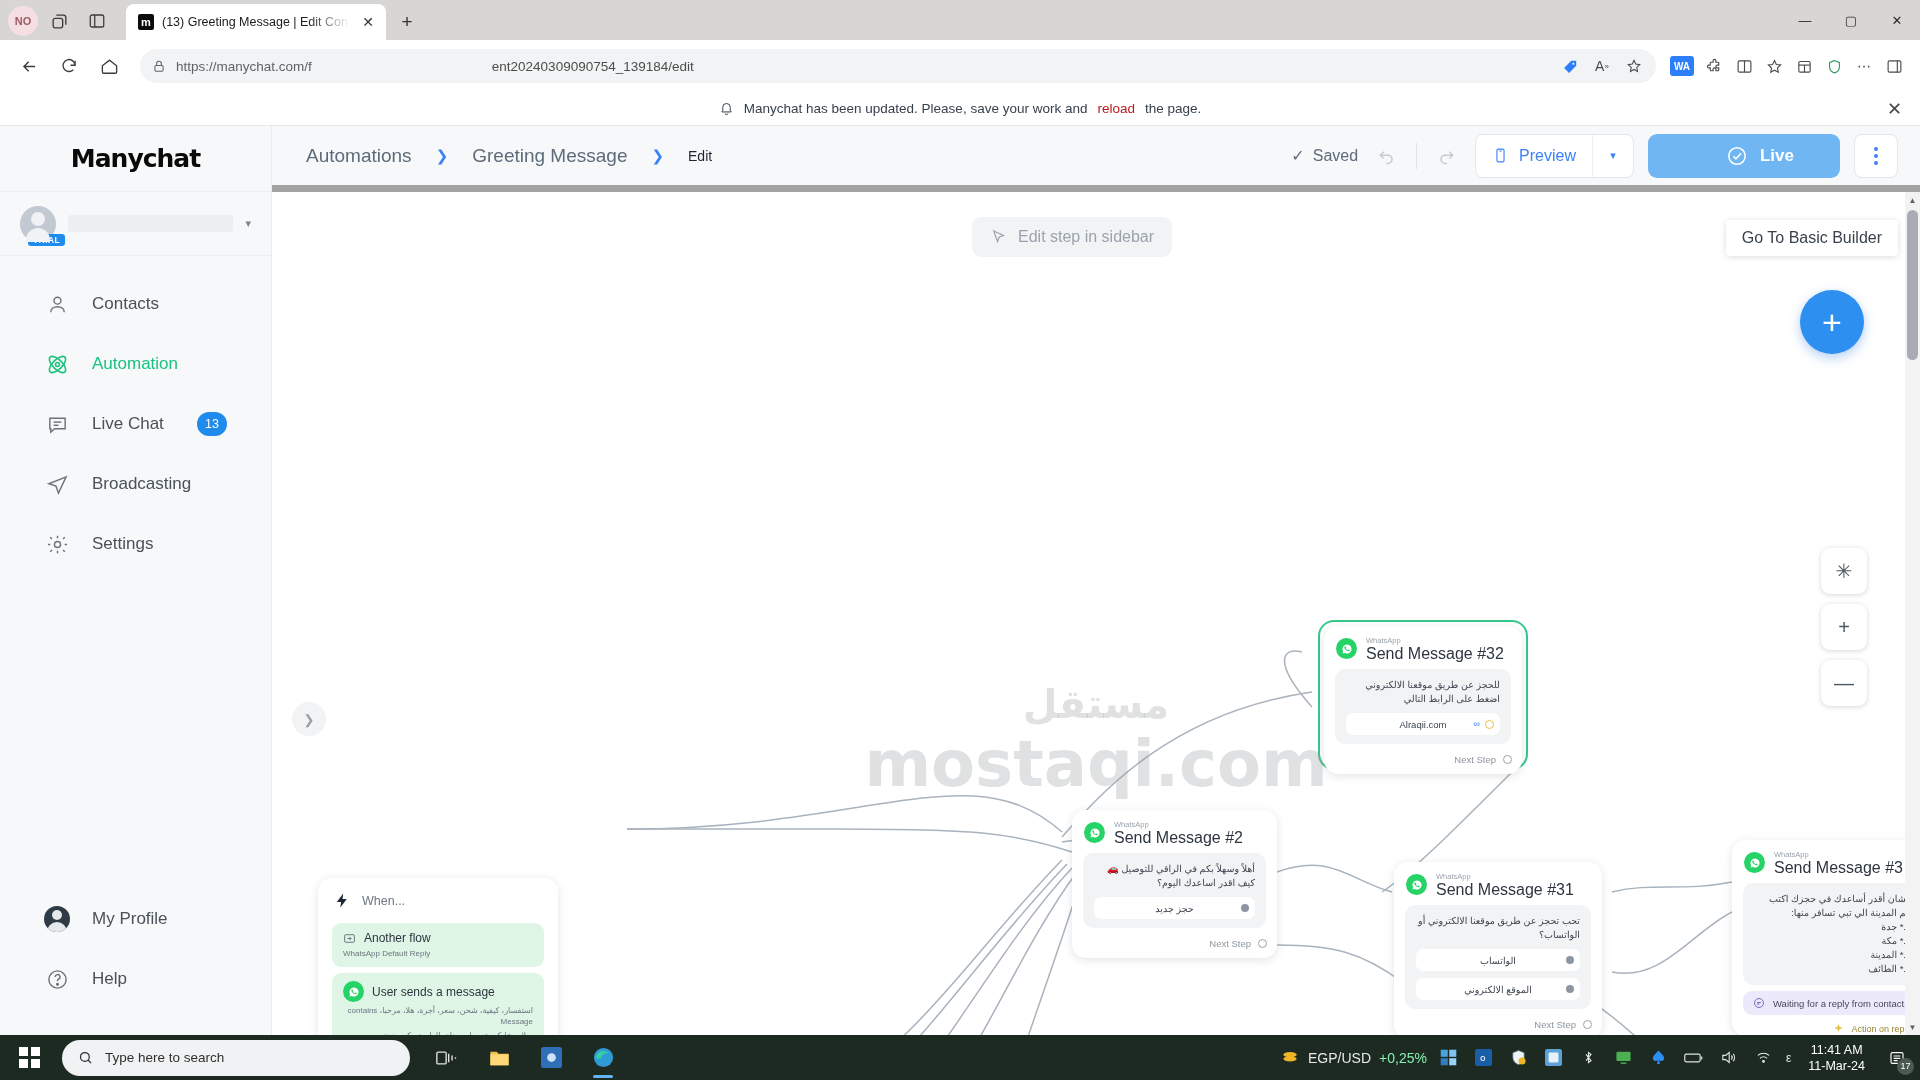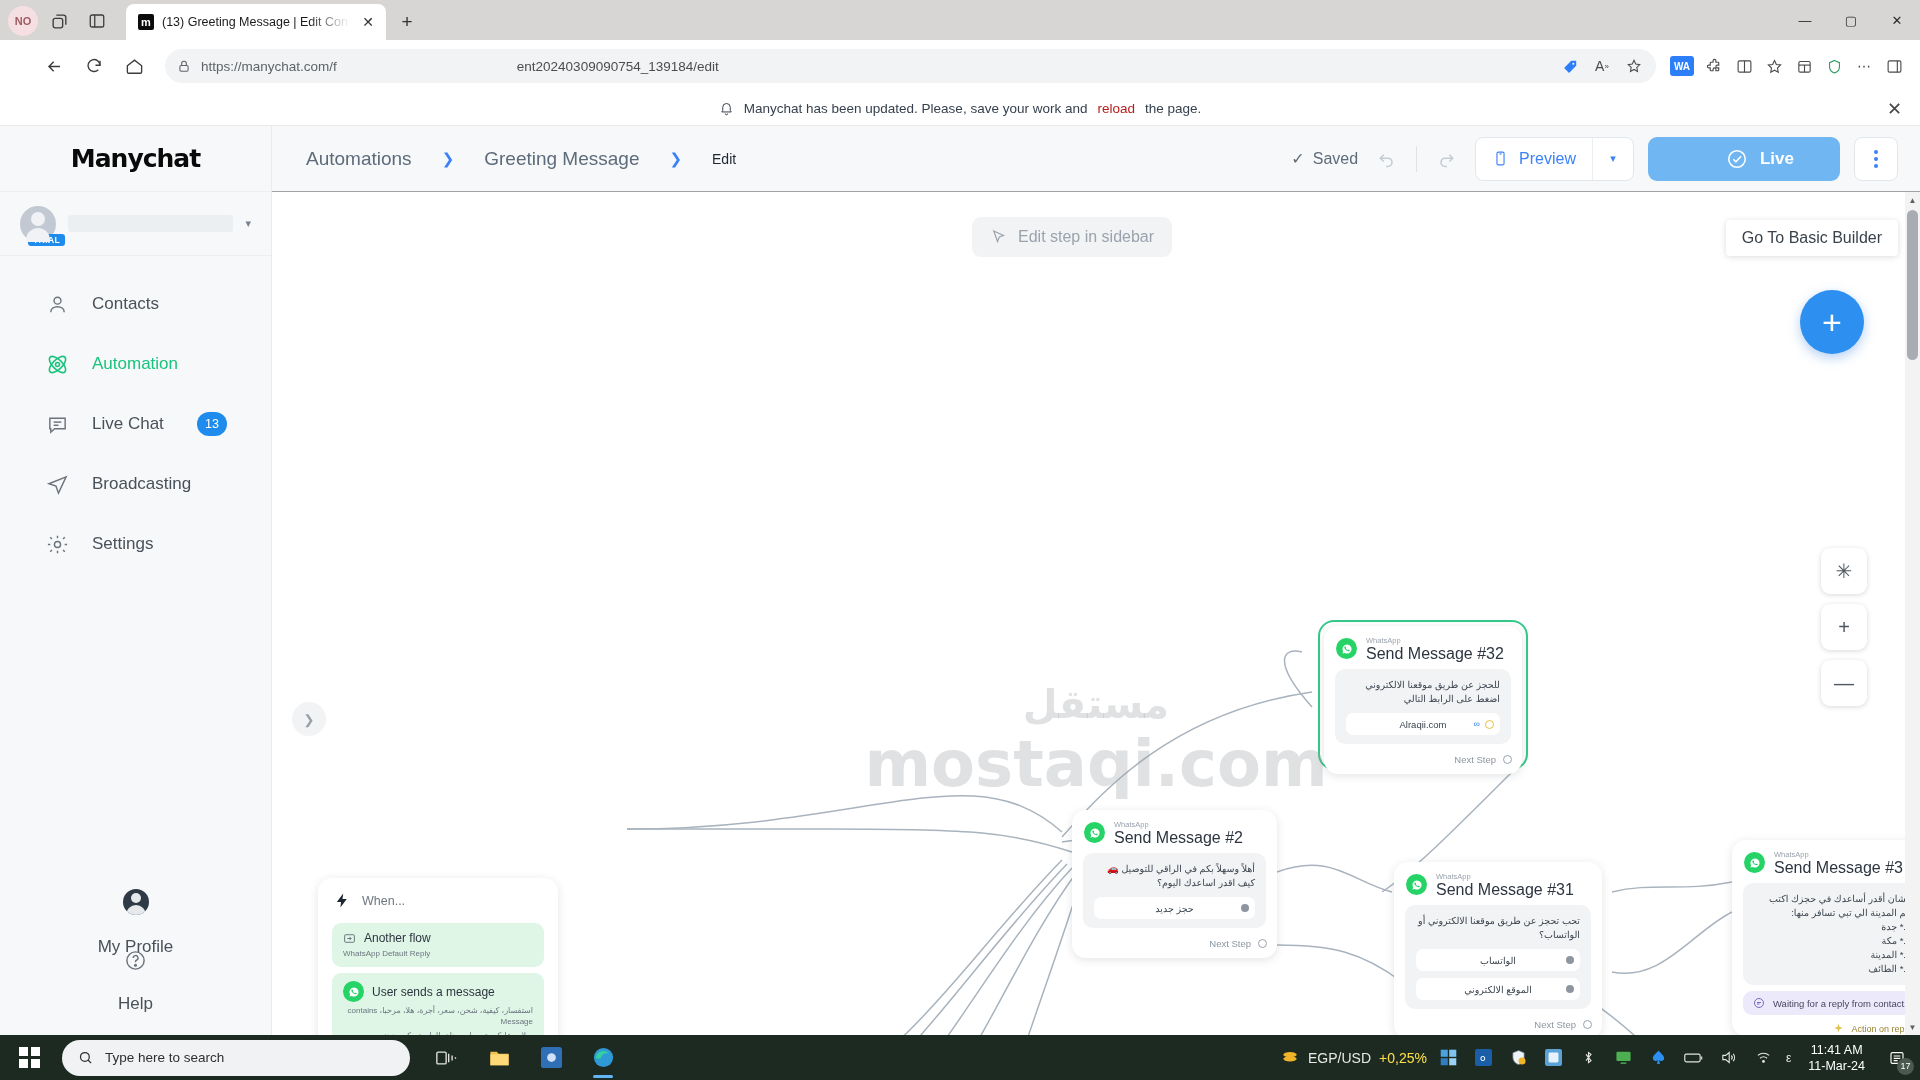--- a/index.html
+++ b/index.html
@@ -16,21 +16,21 @@
      display:flex; align-items:center; gap:8px; padding:0 8px 0 12px; margin-left:4px; }
   .tab-fav { width:16px; height:16px; background:#0b0b0b; color:#fff; font-weight:bold; font-size:11px;
      display:flex;align-items:center;justify-content:center; border-radius:2px;}
   .tab-title { flex:1; font-size:12.5px; color:#1b1b1b; white-space:nowrap; overflow:hidden;
      -webkit-mask-image:linear-gradient(90deg,#000 78%,transparent); mask-image:linear-gradient(90deg,#000 78%,transparent); }
   .tab-close { width:20px;height:20px;display:flex;align-items:center;justify-content:center;font-size:14px;color:#333;}
   .newtab { width:30px;height:30px;display:flex;align-items:center;justify-content:center;font-size:19px;color:#333;margin-left:6px;margin-bottom:3px;}
   .win-btns { position:absolute; right:0; top:0; height:40px; display:flex; }
   .win-btn { width:46px;height:40px;display:flex;align-items:center;justify-content:center;font-size:13px;color:#2b2b2b;}
 
-  .browser-toolbar { height:52px; background:#fff; display:flex; align-items:center; padding:0 12px; gap:6px;margin-left:25px; }
+  .browser-toolbar { height:52px; background:#fff; display:flex; align-items:center; padding:0 12px; gap:6px; }
   .nav-btn { width:34px;height:34px;display:flex;align-items:center;justify-content:center;color:#3c3c3c;font-size:16px;border-radius:4px;}
   .omnibox { flex:1; height:34px; background:#f1f3f4; border-radius:17px; display:flex; align-items:center;
      padding:0 12px; gap:10px; margin:0 8px; position:relative; overflow:hidden;}
   .omni-url { font-size:13.5px; color:#5f6368; white-space:nowrap; }
   .omni-url .u2 { margin-left:180px; color:#4d4d4d;}
   .omni-right { display:flex; align-items:center; gap:4px; position:absolute; right:8px; }
   .oi { width:28px;height:28px;display:flex;align-items:center;justify-content:center;color:#4b4b4b;font-size:14px;}
   .wa-badge{ width:24px;height:20px;background:#2d7ff9;color:#fff;font-size:10px;font-weight:bold;border-radius:3px;
      display:flex;align-items:center;justify-content:center;}
   .tb-right-icons { display:flex; align-items:center; gap:2px; }
@@ -55,29 +55,29 @@
      padding:1px 5px; border-radius:3px; letter-spacing:.4px;}
   .acct-name { flex:1; height:17px; background:#eceff2; border-radius:3px; }
   .acct-caret { color:#7a848f; font-size:11px; }
   .nav { padding-top:18px; flex:1; }
   .nav-item { height:60px; display:flex; align-items:center; gap:22px; padding:0 44px; color:#49515a; font-size:17px; cursor:pointer;}
   .nav-item.active { color:#19c37d; }
   .nav-ic { width:26px; display:flex; align-items:center; justify-content:center; }
   .badge { margin-left:auto; background:#1f8ced; color:#fff; font-size:12.5px; min-width:30px; height:24px;
      border-radius:12px; display:flex; align-items:center; justify-content:center; padding:0 8px;}
   .nav-bottom { padding-bottom:26px; }
-  .nav-bottom .nav-item{height:60px;flex-direction:column;}
+  .nav-bottom .nav-item{height:60px;}
   .ava-sm{width:26px;height:26px;border-radius:50%;background:#2e3a46;position:relative;overflow:hidden;}
   .ava-sm:before{content:"";position:absolute;left:8px;top:4px;width:10px;height:10px;border-radius:50%;background:#e6e9ec;}
   .ava-sm:after{content:"";position:absolute;left:3px;top:16px;width:20px;height:12px;border-radius:10px 10px 0 0;background:#e6e9ec;}
 
   
   .main { flex:1; position:relative; background:#fff; display:flex; flex-direction:column; }
-  .topbar { height:66px; background:#f7f8f9; border-bottom:1px solid #a3a3a3; display:flex; align-items:center;
-      padding:0 22px 0 34px; gap:30px; }
+  .topbar { height:66px; background:#f7f8f9; border-bottom:7px solid #a3a3a3; display:flex; align-items:center;
+      padding:0 22px 0 34px; gap:24px; }
   .crumb { font-size:19px; color:#5d6b7a; }
   .crumb.sep { color:#3b82f6; font-size:15px; }
   .crumb.cur { font-weight:normal; color:#1d2733; font-size:14px; }
   .top-right { margin-left:auto; display:flex; align-items:center; gap:14px; }
   .saved { display:flex; align-items:center; gap:8px; color:#5d6b7a; font-size:16px;}
   .undo,.redo{width:30px;height:30px;display:flex;align-items:center;justify-content:center;color:#c3cbd4;font-size:17px;}
   .vdiv{width:1px;height:26px;background:#dfe3e8;}
   .preview-grp{display:flex;background:#fff;border:1px solid #e3e7eb;border-radius:8px;height:44px;align-items:center;}
   .preview-btn{display:flex;align-items:center;gap:10px;padding:0 16px;color:#3b82f6;font-size:16px;height:100%;}
   .pv-div{width:1px;height:100%;background:#eceff2;}
@@ -150,21 +150,21 @@
   .start .sq{ display:grid; grid-template-columns:9px 9px; grid-template-rows:9px 9px; gap:3px;}
   .start .sq i{ background:#fff; display:block; }
   .search-box{ width:348px; height:36px; background:#f1f2f3; border-radius:18px; display:flex; align-items:center;
      gap:12px; padding:0 16px; margin-left:4px; }
   .search-box span{ font-size:13.5px; color:#2f2f2f; }
   .tb-apps{ display:flex; align-items:center; gap:6px; margin-left:14px; }
   .tb-app{ width:46px;height:45px;display:flex;align-items:center;justify-content:center;position:relative;}
   .tb-app .underline{ position:absolute; bottom:2px; width:20px; height:3px; border-radius:2px; background:#64b5f6;}
   .tray{ margin-left:auto; display:flex; align-items:center; gap:9px; padding-right:8px; color:#e8e8e8; font-size:12px;}
   .tray .stock{ display:flex; align-items:center; gap:8px; font-size:14px;}
-  .tray .up{ color:#fde047;text-align:right; }
+  .tray .up{ color:#86efac;text-align:right; }
   .clock{ text-align:center; font-size:12.5px; line-height:16px; color:#fff; padding:0 8px;}
   .notif-center{ width:30px;height:30px;display:flex;align-items:center;justify-content:center;position:relative;color:#fff;}
   .nc-badge{ position:absolute; right:-2px; bottom:-2px; width:17px;height:17px;border-radius:50%;background:#4b5a50;
      color:#fff; font-size:9px; display:flex;align-items:center;justify-content:center;}
 </style>
 </head>
 <body>
 
 <div class="browser-titlebar">
   <div class="tb-left">

